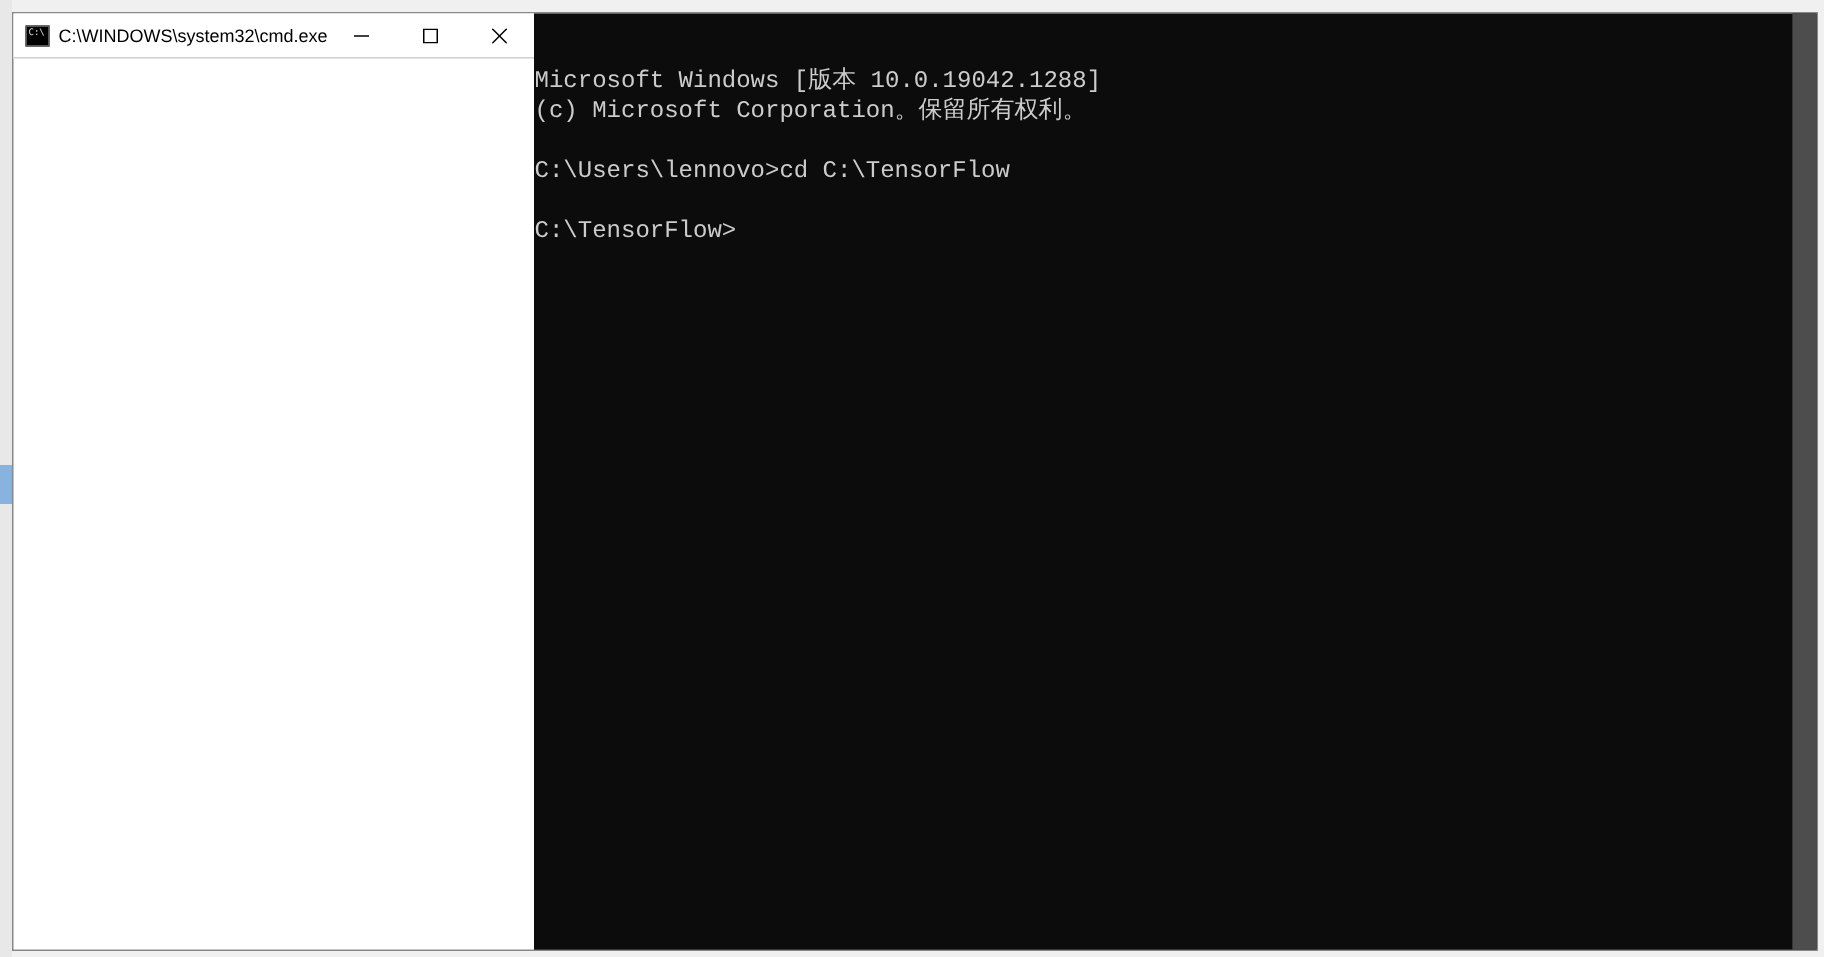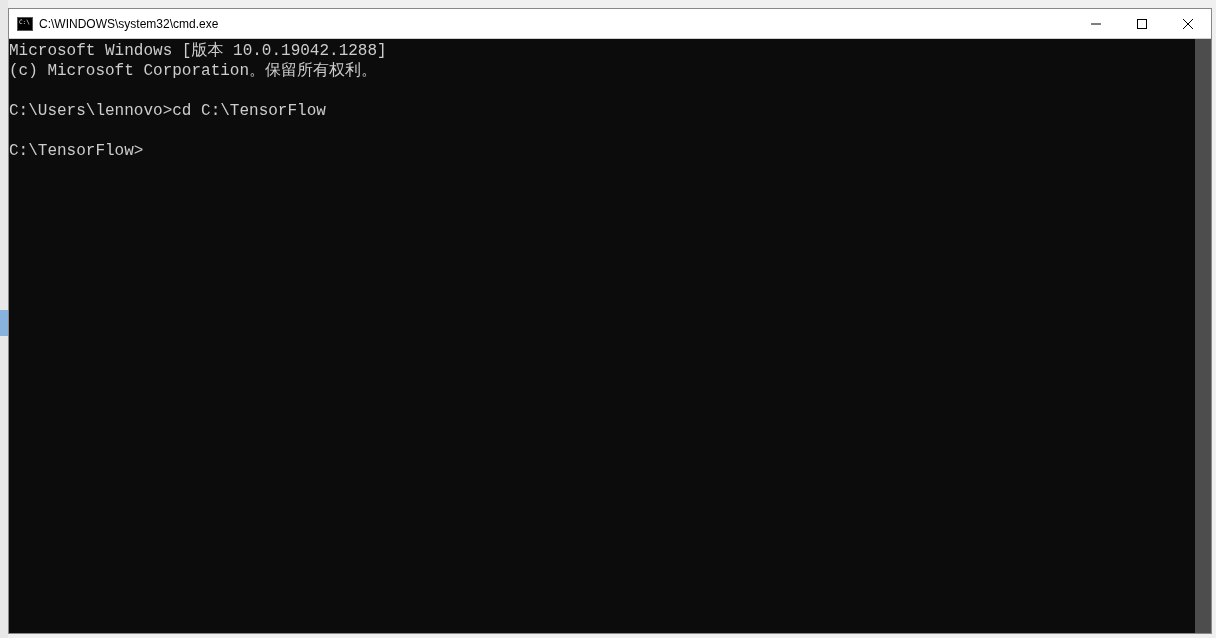--- a/index.html
+++ b/index.html
@@ -13,21 +13,20 @@
     }
     .window {
       position: absolute;
       left: 8px;
       top: 8px;
       width: 1204px;
       height: 626px;
       background: #ffffff;
       border: 1px solid #888;
       display: flex;
-      flex-direction: column;
     }
     .titlebar {
       height: 30px;
       background: #ffffff;
       display: flex;
       align-items: center;
       border-bottom: 1px solid #d0d0d0;
       flex-shrink: 0;
     }
     .titlebar-left {
@@ -87,20 +86,21 @@
     .terminal {
       flex: 1;
       background: #0c0c0c;
       color: #cccccc;
       font-family: "NSimSun", Consolas, "Courier New", monospace;
       font-size: 16px;
       line-height: 20px;
       padding: 2px 0 0 0;
       white-space: pre;
       overflow: hidden;
+      margin-top: 33px;
     }
     .scrollbar {
       width: 16px;
       background: #2b2b2b;
       position: relative;
       flex-shrink: 0;
     }
     .scrollbar-thumb {
       position: absolute;
       top: 0;

